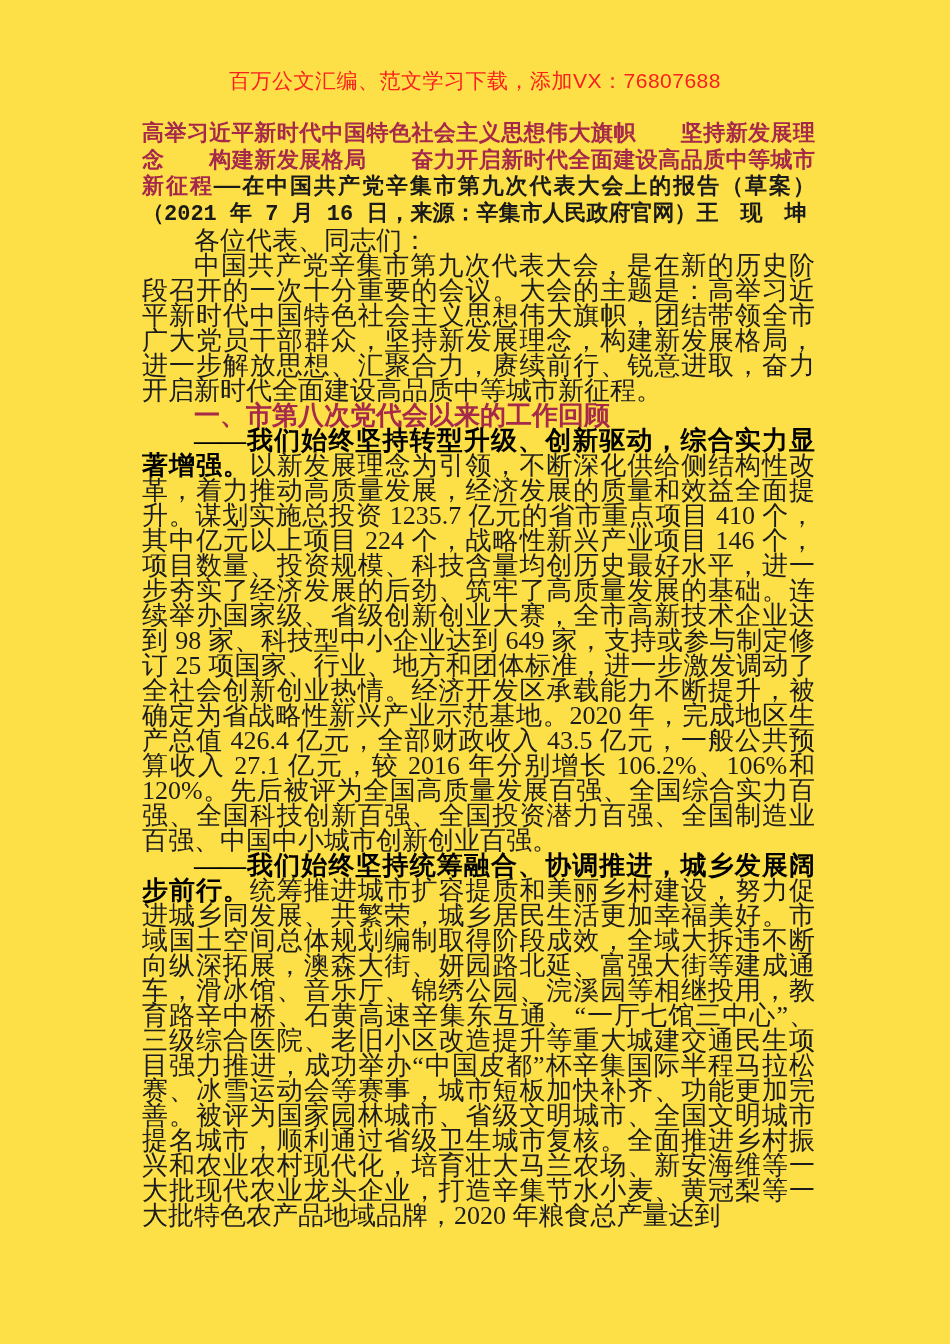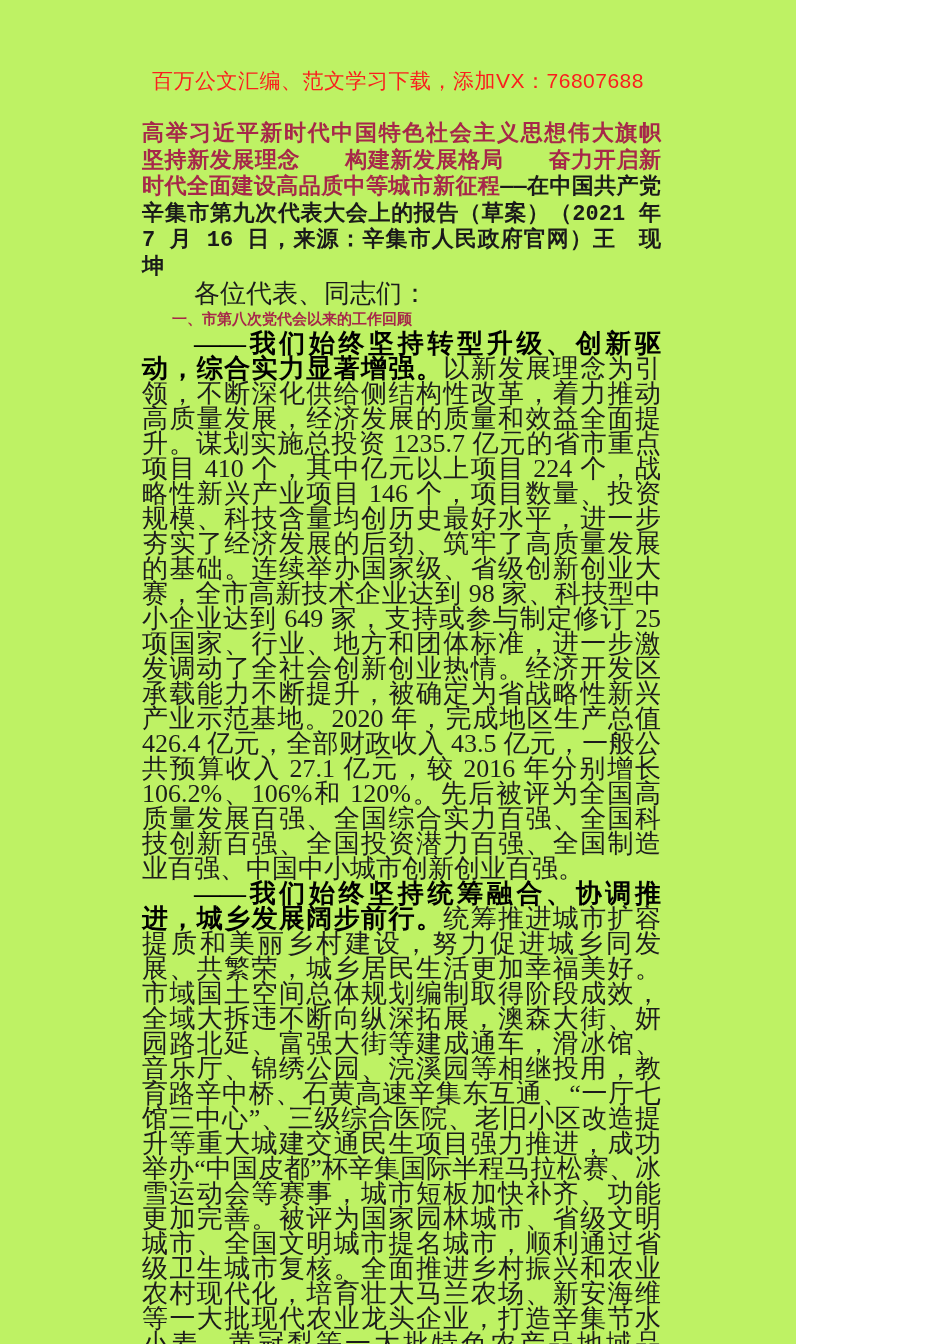--- a/index.html
+++ b/index.html
@@ -5,23 +5,23 @@
   html, body { margin: 0; padding: 0; }
   body {
     width: 950px;
     height: 1344px;
     background: #ffffff;
     overflow: hidden;
     font-family: "Liberation Serif", "DejaVu Serif", serif;
   }
   .page {
     position: relative;
-    width: 796px;
+    width: 950px;
     height: 1344px;
-    background: #bef264;
+    background: #fde047;
   }
   .ad-line {
     padding-top: 68px;
     text-align: center;
     font-family: "Liberation Sans", "DejaVu Sans", sans-serif;
     font-size: 21px;
     line-height: 26px;
     font-weight: 400;
     color: var(--ad-red, #fa1e1e);
     letter-spacing: 0.5px;
@@ -44,21 +44,21 @@
     font-size: 26px;
     line-height: 25px;
     text-align: justify;
     text-indent: 2em;
     color: var(--body-text, #1c1c1c);
   }
   .section-heading {
     margin: 0;
     font-family: "Liberation Sans", "DejaVu Sans", sans-serif;
     font-weight: 700;
-    font-size: 15px;
+    font-size: 26px;
     line-height: 25px;
     text-indent: 2em;
     color: var(--title-red, #a6284a);
   }
   .bold-lead {
     font-family: Liberation Serif, serif;
     font-weight: 700;
     color: #000000;
   }
 </style>
@@ -69,20 +69,21 @@
 
   <div class="ad-line">百万公文汇编、范文学习下载，添加VX：76807688</div>
 
   <div class="doc">
 
     <p class="title-para"><span class="title-red">高举习近平新时代中国特色社会主义思想伟大旗帜　　坚持新发展理念　　构建新发展格局　　奋力开启新时代全面建设高品质中等城市新征程</span><span class="title-black">——在中国共产党辛集市第九次代表大会上的报告（草案）（2021 年 7 月 16 日，来源：辛集市人民政府官网）王　现　坤</span></p>
 
     <p class="body-p">各位代表、同志们：</p>
 
 
+    <p class="body-p">中国共产党辛集市第九次代表大会，是在新的历史阶段召开的一次十分重要的会议。大会的主题是：高举习近平新时代中国特色社会主义思想伟大旗帜，团结带领全市广大党员干部群众，坚持新发展理念，构建新发展格局，进一步解放思想、汇聚合力，赓续前行、锐意进取，奋力开启新时代全面建设高品质中等城市新征程。</p>
 
     <h2 class="section-heading">一、市第八次党代会以来的工作回顾</h2>
 
     <p class="body-p"><span class="bold-lead">——我们始终坚持转型升级、创新驱动，综合实力显著增强。</span><span>以新发展理念为引领，不断深化供给侧结构性改革，着力推动高质量发展，经济发展的质量和效益全面提升。谋划实施总投资 1235.7 亿元的省市重点项目 410 个，其中亿元以上项目 224 个，战略性新兴产业项目 146 个，项目数量、投资规模、科技含量均创历史最好水平，进一步夯实了经济发展的后劲、筑牢了高质量发展的基础。连续举办国家级、省级创新创业大赛，全市高新技术企业达到 98 家、科技型中小企业达到 649 家，支持或参与制定修订 25 项国家、行业、地方和团体标准，进一步激发调动了全社会创新创业热情。经济开发区承载能力不断提升，被确定为省战略性新兴产业示范基地。2020 年，完成地区生产总值 426.4 亿元，全部财政收入 43.5 亿元，一般公共预算收入 27.1 亿元，较 2016 年分别增长 106.2%、106%和 120%。先后被评为全国高质量发展百强、全国综合实力百强、全国科技创新百强、全国投资潜力百强、全国制造业百强、中国中小城市创新创业百强。</span></p>
 
     <p class="body-p"><span class="bold-lead">——我们始终坚持统筹融合、协调推进，城乡发展阔步前行。</span><span>统筹推进城市扩容提质和美丽乡村建设，努力促进城乡同发展、共繁荣，城乡居民生活更加幸福美好。市域国土空间总体规划编制取得阶段成效，全域大拆违不断向纵深拓展，澳森大街、妍园路北延、富强大街等建成通车，滑冰馆、音乐厅、锦绣公园、浣溪园等相继投用，教育路辛中桥、石黄高速辛集东互通、“一厅七馆三中心”、三级综合医院、老旧小区改造提升等重大城建交通民生项目强力推进，成功举办“中国皮都”杯辛集国际半程马拉松赛、冰雪运动会等赛事，城市短板加快补齐、功能更加完善。被评为国家园林城市、省级文明城市、全国文明城市提名城市，顺利通过省级卫生城市复核。全面推进乡村振兴和农业农村现代化，培育壮大马兰农场、新安海维等一大批现代农业龙头企业，打造辛集节水小麦、黄冠梨等一大批特色农产品地域品牌，2020 年粮食总产量达到</span></p>
 
   </div>
 </div>
 

